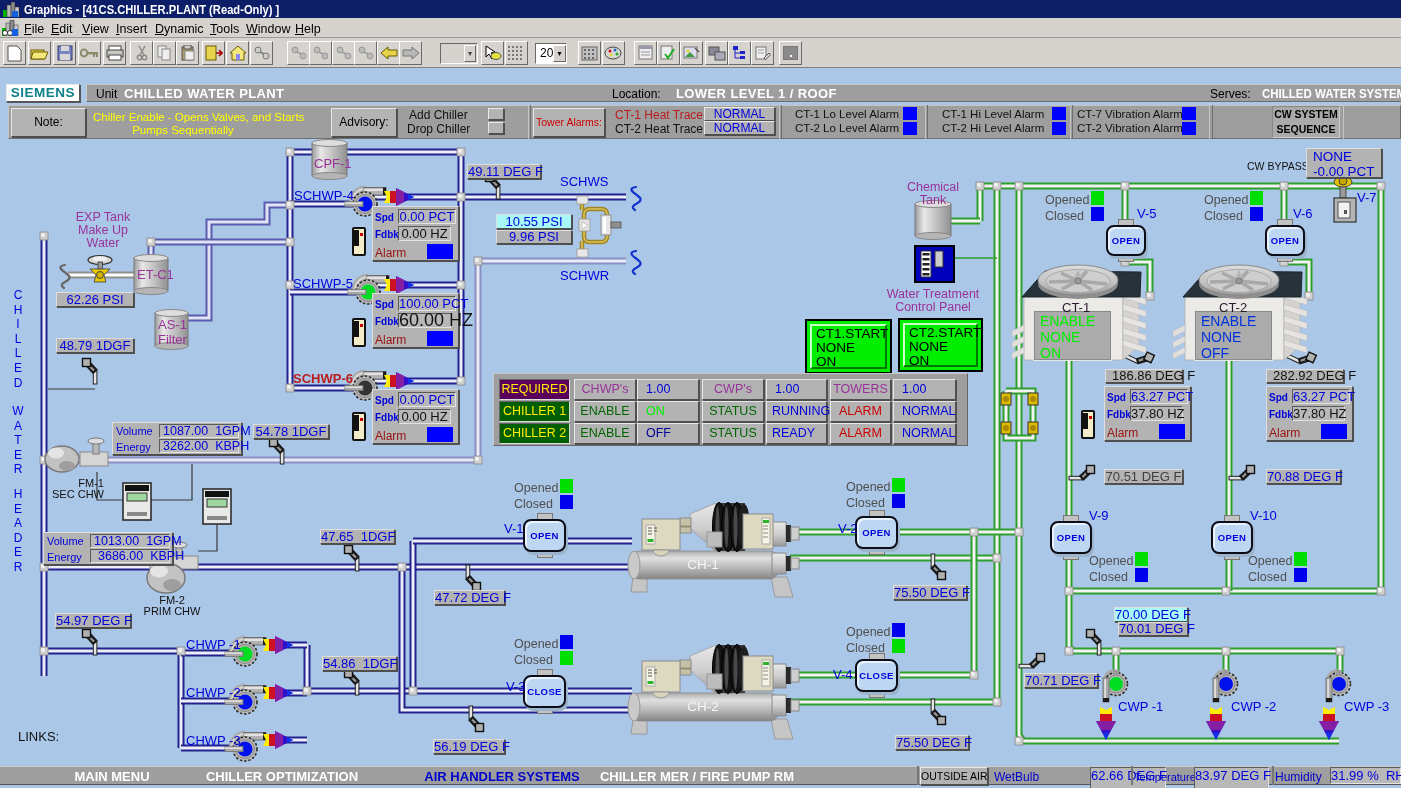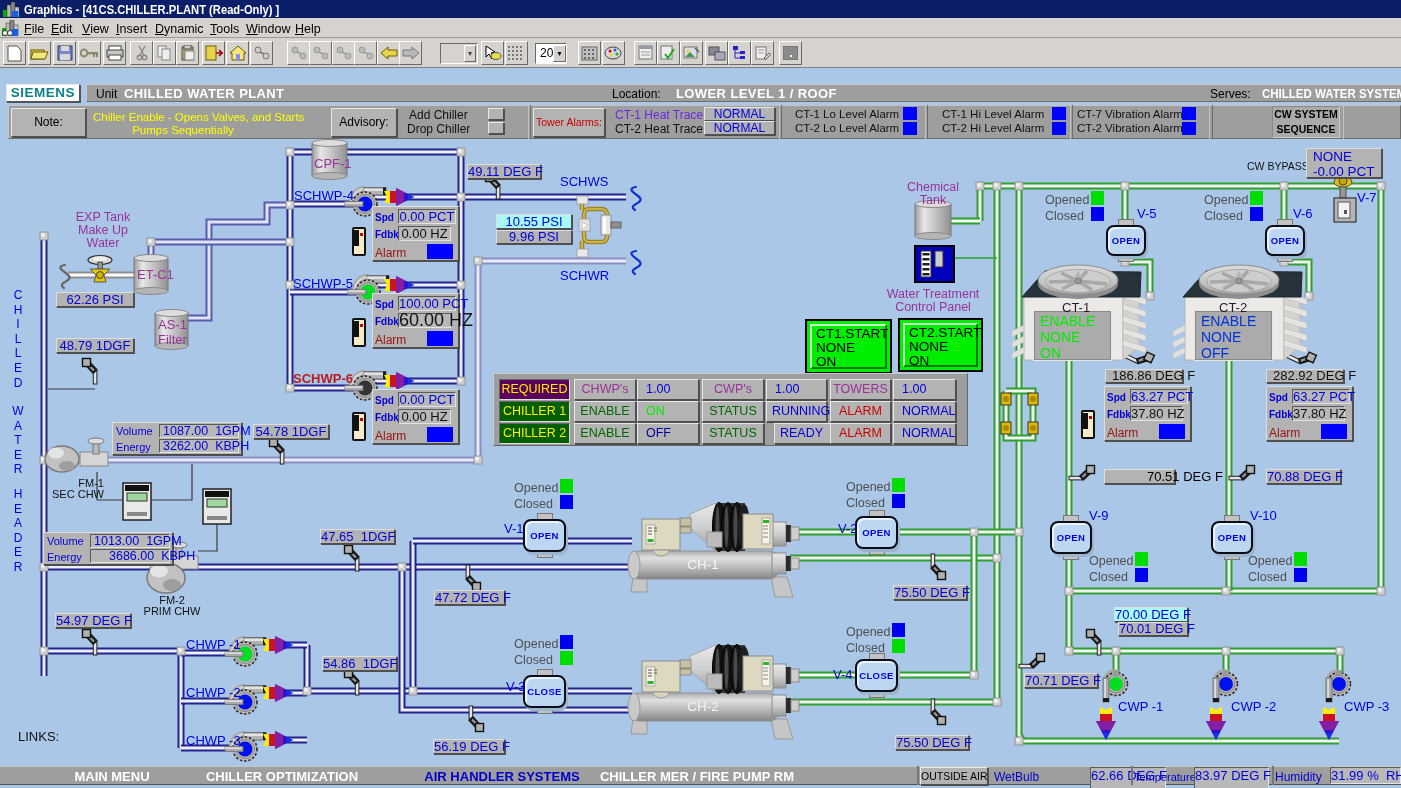--- a/index.html
+++ b/index.html
@@ -204,21 +204,21 @@
 <div class="t" style="left:1262px;top:87px;font-size:12.5px;color:#fff;font-weight:bold;transform:scaleX(0.92);transform-origin:left">CHILLED WATER SYSTEM</div>
 <div class="abs" style="left:8px;top:105px;width:1393px;height:34px;background:#9e9e9e;border:1px solid;border-color:#c4c4c4 #6e6e6e #6e6e6e #c4c4c4"></div>
 <div class="btn" style="left:11px;top:108px;width:75px;height:29px;line-height:27px">Note:</div>
 <div class="t" style="left:93px;top:111px;width:180px;color:#ffff00;font-size:11.5px;text-align:center;line-height:13px">Chiller Enable - Opens Valves, and Starts<br>Pumps Sequentially</div>
 <div class="btn" style="left:331px;top:108px;width:66px;height:29px;line-height:27px">Advisory:</div>
 <div class="t" style="left:409px;top:108px;font-size:12px;color:#111">Add Chiller</div>
 <div class="t" style="left:407px;top:122px;font-size:12px;color:#111">Drop Chiller</div>
 <div class="btn" style="left:488px;top:108px;width:16px;height:12px"></div>
 <div class="btn" style="left:488px;top:122px;width:16px;height:12px"></div>
 <div class="btn" style="left:533px;top:108px;width:72px;height:29px;line-height:27px;color:#cc0000;font-size:10.5px;white-space:nowrap;overflow:hidden">Tower Alarms:</div>
-<div class="t" style="left:615px;top:108px;font-size:12px;color:#6d28d9">CT-1 Heat Trace</div>
+<div class="t" style="left:615px;top:108px;font-size:12px;color:#b91c1c">CT-1 Heat Trace</div>
 <div class="t" style="left:615px;top:122px;font-size:12px;color:#111">CT-2 Heat Trace</div>
 <div class="btn" style="left:704px;top:107px;width:71px;height:14px;line-height:12px;color:#0000dd;font-size:12px">NORMAL</div>
 <div class="btn" style="left:704px;top:121px;width:71px;height:14px;line-height:12px;color:#0000dd;font-size:12px">NORMAL</div>
 <div class="abs" style="left:528px;top:105px;width:1px;height:34px;background:#c4c4c4"></div>
 <div class="abs" style="left:530px;top:105px;width:1px;height:34px;background:#6e6e6e"></div>
 <div class="abs" style="left:779px;top:105px;width:1px;height:34px;background:#c4c4c4"></div>
 <div class="abs" style="left:781px;top:105px;width:1px;height:34px;background:#6e6e6e"></div>
 <div class="abs" style="left:925px;top:105px;width:1px;height:34px;background:#c4c4c4"></div>
 <div class="abs" style="left:927px;top:105px;width:1px;height:34px;background:#6e6e6e"></div>
 <div class="abs" style="left:1070px;top:105px;width:1px;height:34px;background:#c4c4c4"></div>
@@ -887,39 +887,39 @@
 <div class="lbl" style="left:56px;top:292px;width:78px;height:15px;line-height:13px;font-size:13px;color:#0000dd;background:#b3b3b3;">62.26 PSI</div>
 <div class="lbl" style="left:56px;top:338px;width:78px;height:15px;line-height:13px;font-size:13px;color:#0000dd;background:#b3b3b3;">48.79 1DGF</div>
 <div class="lbl" style="left:253px;top:424px;width:76px;height:15px;line-height:13px;font-size:13px;color:#0000dd;background:#b3b3b3;">54.78 1DGF</div>
 <div class="lbl" style="left:320px;top:529px;width:75px;height:15px;line-height:13px;font-size:13px;color:#0000dd;background:#b3b3b3;">47.65&nbsp;&nbsp;1DGF</div>
 <div class="lbl" style="left:322px;top:656px;width:75px;height:15px;line-height:13px;font-size:13px;color:#0000dd;background:#b3b3b3;">54.86&nbsp;&nbsp;1DGF</div>
 <div class="lbl" style="left:434px;top:590px;width:71px;height:15px;line-height:13px;font-size:13px;color:#0000dd;background:#b3b3b3;">47.72 DEG F</div>
 <div class="lbl" style="left:433px;top:739px;width:72px;height:15px;line-height:13px;font-size:13px;color:#0000dd;background:#b3b3b3;">56.19 DEG F</div>
 <div class="lbl" style="left:55px;top:613px;width:76px;height:15px;line-height:13px;font-size:13px;color:#0000dd;background:#b3b3b3;">54.97 DEG F</div>
 <div class="lbl" style="left:893px;top:585px;width:74px;height:15px;line-height:13px;font-size:13px;color:#0000dd;background:#b3b3b3;">75.50 DEG F</div>
 <div class="lbl" style="left:895px;top:735px;width:74px;height:15px;line-height:13px;font-size:13px;color:#0000dd;background:#b3b3b3;">75.50 DEG F</div>
-<div class="lbl" style="left:1104px;top:469px;width:71px;height:15px;line-height:13px;font-size:13px;color:#000000;background:#b3b3b3;padding-left:42px;">70.51 DEG F</div>
+<div class="lbl" style="left:1104px;top:469px;width:79px;height:15px;line-height:13px;font-size:13px;color:#404040;background:#b3b3b3;">70.51 DEG F</div>
 <div class="lbl" style="left:1266px;top:469px;width:75px;height:15px;line-height:13px;font-size:13px;color:#0000dd;background:#b3b3b3;">70.88 DEG F</div>
 <div class="lbl" style="left:1105px;top:369px;width:78px;height:14px;line-height:12px;font-size:13px;color:#111;background:#b3b3b3;overflow:visible;text-align:left;padding-left:6px">186.86 DEG F</div>
 <div class="lbl" style="left:1266px;top:369px;width:78px;height:14px;line-height:12px;font-size:13px;color:#111;background:#b3b3b3;overflow:visible;text-align:left;padding-left:6px">282.92 DEG F</div>
 <div class="lbl" style="left:1114px;top:607px;width:74px;height:15px;line-height:13px;font-size:13px;color:#0000dd;background:#a8f8f8;">70.00 DEG F</div>
 <div class="lbl" style="left:1118px;top:622px;width:70px;height:14px;line-height:12px;font-size:13px;color:#0000dd;background:#b3b3b3;">70.01 DEG F</div>
 <div class="lbl" style="left:1024px;top:673px;width:74px;height:15px;line-height:13px;font-size:13px;color:#0000dd;background:#b3b3b3;">70.71 DEG F</div>
 <div class="t" style="left:1247px;top:160px;font-size:10.5px;color:#111;">CW BYPASS</div>
 <div class="lbl" style="left:1306px;top:148px;width:76px;height:30px;font-size:13.5px;line-height:15px;text-align:left;padding-left:6px">NONE<br>-0.00 PCT</div>
 <div class="lbl" style="left:112px;top:422px;width:130px;height:33px"></div>
 <div class="t" style="left:116px;top:425px;font-size:11px;color:#0000dd;">Volume</div>
 <div class="t" style="left:116px;top:441px;font-size:11px;color:#0000dd;">Energy</div>
 <div class="sunk" style="left:159px;top:424px;width:80px;height:14px;line-height:12px;font-size:12.5px;text-align:left;padding-left:3px">1087.00&nbsp;&nbsp;1GPM</div>
 <div class="sunk" style="left:159px;top:439px;width:80px;height:14px;line-height:12px;font-size:12.5px;text-align:left;padding-left:3px">3262.00&nbsp;&nbsp;KBPH</div>
 <div class="lbl" style="left:43px;top:532px;width:130px;height:33px"></div>
 <div class="t" style="left:47px;top:535px;font-size:11px;color:#0000dd;">Volume</div>
 <div class="t" style="left:47px;top:551px;font-size:11px;color:#0000dd;">Energy</div>
 <div class="sunk" style="left:90px;top:534px;width:80px;height:14px;line-height:12px;font-size:12.5px;text-align:left;padding-left:3px">1013.00&nbsp;&nbsp;1GPM</div>
-<div class="sunk" style="left:90px;top:549px;width:80px;height:14px;line-height:12px;font-size:12.5px;text-align:left;padding-left:18px">3686.00&nbsp;&nbsp;KBPH</div>
+<div class="sunk" style="left:90px;top:549px;width:80px;height:14px;line-height:12px;font-size:12.5px;text-align:left;padding-left:7px">3686.00&nbsp;&nbsp;KBPH</div>
 <div class="lbl" style="left:372px;top:206px;width:87px;height:55px"></div>
 <div class="t" style="left:375px;top:212px;font-size:10px;color:#0000dd;font-weight:bold">Spd</div>
 <div class="t" style="left:375px;top:229px;font-size:10px;color:#0000dd;font-weight:bold">Fdbk</div>
 <div class="t" style="left:375px;top:246px;font-size:12px;color:#991111;">Alarm</div>
 <div class="sunk" style="left:398px;top:209px;width:58px;height:15px;line-height:13px;font-size:13px">0.00 PCT</div>
 <div class="sunk" style="left:398px;top:226px;width:53px;height:15px;line-height:13px;font-size:13px;color:#111">0.00 HZ</div>
 <div class="abs" style="left:427px;top:244px;width:26px;height:15px;background:#0000ff"></div>
 <div class="lbl" style="left:372px;top:293px;width:87px;height:55px"></div>
 <div class="t" style="left:375px;top:299px;font-size:10px;color:#0000dd;font-weight:bold">Spd</div>
 <div class="t" style="left:375px;top:316px;font-size:10px;color:#0000dd;font-weight:bold">Fdbk</div>
@@ -980,21 +980,21 @@
 <div class="btn" style="left:574px;top:401px;width:62px;height:21px;color:#006600;font-size:12.5px;line-height:19px;font-weight:normal;">ENABLE</div>
 <div class="btn" style="left:637px;top:401px;width:62px;height:21px;color:#00ee00;font-size:12.5px;line-height:19px;font-weight:normal;text-align:left;padding-left:8px;">ON</div>
 <div class="btn" style="left:702px;top:401px;width:62px;height:21px;color:#006600;font-size:12.5px;line-height:19px;font-weight:normal;">STATUS</div>
 <div class="btn" style="left:766px;top:401px;width:61px;height:21px;color:#0000dd;font-size:12.5px;line-height:19px;font-weight:normal;text-align:left;padding-left:5px;">RUNNING</div>
 <div class="btn" style="left:830px;top:401px;width:61px;height:21px;color:#cc0000;font-size:12.5px;line-height:19px;font-weight:normal;">ALARM</div>
 <div class="btn" style="left:893px;top:401px;width:63px;height:21px;color:#0000dd;font-size:12.5px;line-height:19px;font-weight:normal;text-align:left;padding-left:8px;">NORMAL</div>
 <div class="abs" style="left:499px;top:423px;width:71px;height:21px;background:#005f00;border:1px solid;border-color:#666 #ddd #ddd #666;color:#ffee00;font-size:12.5px;text-align:center;line-height:19px">CHILLER 2</div>
 <div class="btn" style="left:574px;top:423px;width:62px;height:21px;color:#006600;font-size:12.5px;line-height:19px;font-weight:normal;">ENABLE</div>
 <div class="btn" style="left:637px;top:423px;width:62px;height:21px;color:#000099;font-size:12.5px;line-height:19px;font-weight:normal;text-align:left;padding-left:8px;">OFF</div>
 <div class="btn" style="left:702px;top:423px;width:62px;height:21px;color:#006600;font-size:12.5px;line-height:19px;font-weight:normal;">STATUS</div>
-<div class="btn" style="left:766px;top:423px;width:61px;height:21px;color:#0000dd;font-size:12.5px;line-height:19px;font-weight:normal;text-align:left;padding-left:5px;margin-left:8px;">READY</div>
+<div class="btn" style="left:766px;top:423px;width:61px;height:21px;color:#0000dd;font-size:12.5px;line-height:19px;font-weight:normal;text-align:left;padding-left:5px;">READY</div>
 <div class="btn" style="left:830px;top:423px;width:61px;height:21px;color:#cc0000;font-size:12.5px;line-height:19px;font-weight:normal;">ALARM</div>
 <div class="btn" style="left:893px;top:423px;width:63px;height:21px;color:#0000dd;font-size:12.5px;line-height:19px;font-weight:normal;text-align:left;padding-left:8px;">NORMAL</div>
 <div class="abs" style="left:536.5px;top:513px;width:16px;height:45px;background:#c2c2c2;border:1px solid #777"></div>
 <div class="valve" style="left:523px;top:519px;width:43px;height:33px;line-height:29px">OPEN</div>
 <div class="abs" style="left:868.5px;top:510px;width:16px;height:45px;background:#c2c2c2;border:1px solid #777"></div>
 <div class="valve" style="left:855px;top:516px;width:43px;height:33px;line-height:29px">OPEN</div>
 <div class="abs" style="left:536.5px;top:669px;width:16px;height:45px;background:#c2c2c2;border:1px solid #777"></div>
 <div class="valve" style="left:523px;top:675px;width:43px;height:33px;line-height:29px">CLOSE</div>
 <div class="abs" style="left:868.5px;top:653px;width:16px;height:45px;background:#c2c2c2;border:1px solid #777"></div>
 <div class="valve" style="left:855px;top:659px;width:43px;height:33px;line-height:29px">CLOSE</div>

